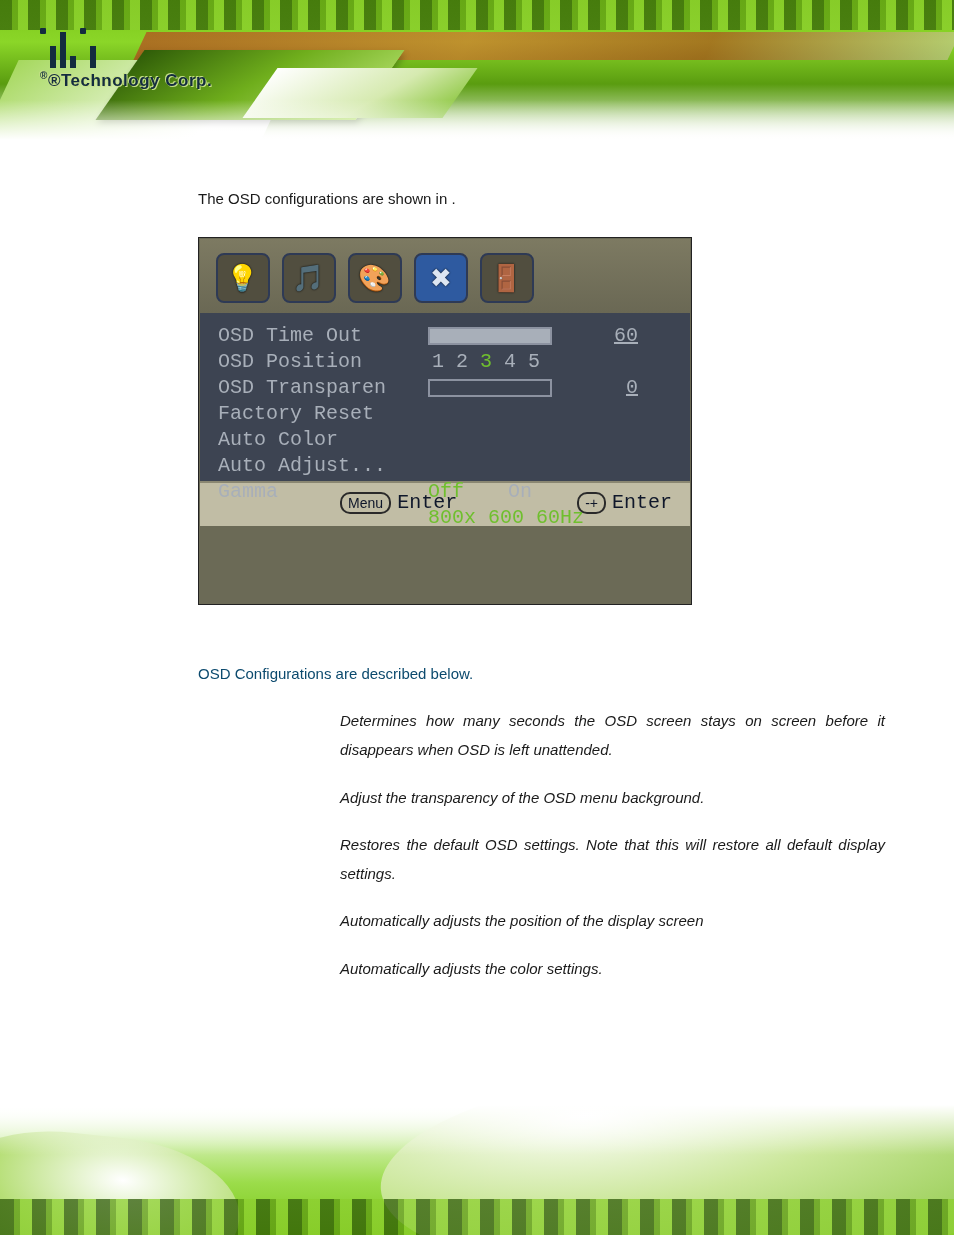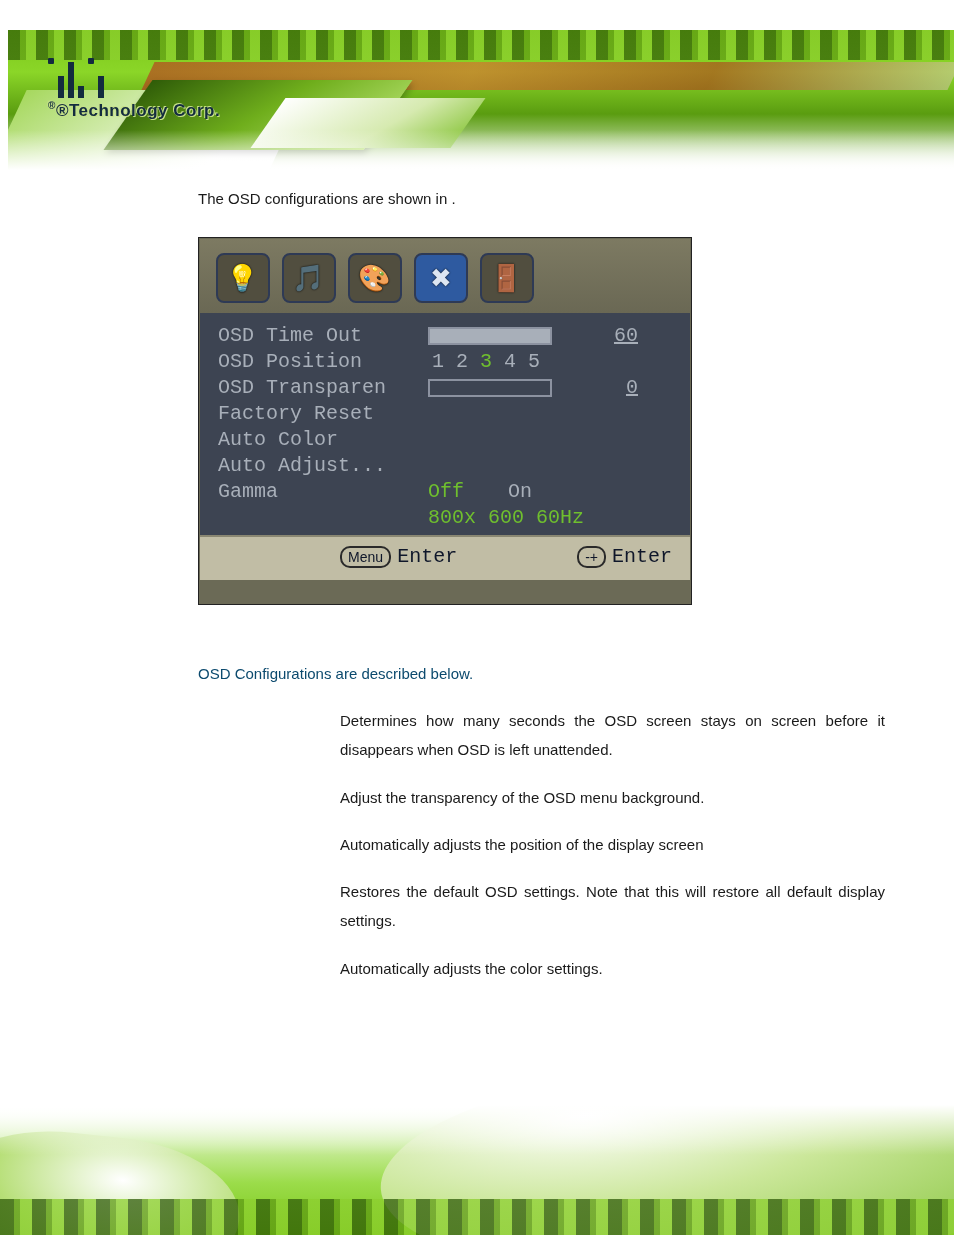--- a/index.html
+++ b/index.html
@@ -10,26 +10,25 @@
     width: 954px;
     height: 1235px;
     position: relative;
     overflow: hidden;
   }
 
   
   .top-banner {
     position: absolute;
     top: 0;
-    left: 8px;
+    left: 0;
     right: 0;
     height: 140px;
     background: linear-gradient(to bottom, #7bc618 0%, #8bd628 30%, #5a9c10 60%, #ffffff 100%);
     overflow: hidden;
-    margin-top: 30px;
   }
   .top-banner::before {
     content: "";
     position: absolute;
     top: 0; left: 0; right: 0; height: 30px;
     background: repeating-linear-gradient(90deg, #2f5c08 0 12px, #5e9b14 12px 18px, #8ccf2f 18px 28px);
     opacity: 0.7;
   }
   .top-banner .red-strip {
     position: absolute;
@@ -163,21 +162,21 @@
   .osd-tabs .ico.tools { color: #bcc6d6; }
   .osd-tabs .ico.exit { color: #4a8a6f; }
 
   .osd-body {
     padding: 10px 18px 6px 18px;
     background: #3d4452;
     font-family: "Courier New", monospace;
     font-size: 20px;
     color: #a8afb9;
     line-height: 1.3;
-    height: 222px;
+    height: 168px;
     box-sizing: border-box;
   }
   .osd-row { display: flex; align-items: center; white-space: pre; }
   .osd-row .label { flex: 0 0 210px; }
   .osd-row .mid { flex: 0 0 150px; display: flex; align-items: center; gap: 4px; }
   .osd-row .val { flex: 0 0 60px; text-align: right; color: #a8afb9; text-decoration: underline; }
   .osd-row .highlight { color: #6fbf2e; }
   .osd-slider {
     width: 120px; height: 14px;
     border: 2px solid #8c92a0;
@@ -226,20 +225,21 @@
   .desc-list {
     margin-top: 24px;
     margin-left: 142px;
     font-size: 15px;
     color: #1a1a1a;
   }
   .desc-list p {
     margin: 0 0 18px 0;
     line-height: 1.95;
     text-align: justify;
+    font-style: italic;
   }
 
   
   .bottom-banner {
     position: absolute;
     bottom: 0;
     left: 0;
     right: 0;
     height: 130px;
     background: linear-gradient(to top, #7bc618 0%, #9bdc4a 40%, #ffffff 100%);
@@ -370,22 +370,22 @@
         <span>Enter</span>
       </div>
     </div>
   </div>
 
   <div class="subtext">OSD Configurations are described below.</div>
 
   <div class="desc-list">
     <p>Determines how many seconds the OSD screen stays on screen before it disappears when OSD is left unattended.</p>
     <p>Adjust the transparency of the OSD menu background.</p>
+    <p>Restores the default OSD settings. Note that this will restore all default display settings.</p>
     <p>Automatically adjusts the position of the display screen</p>
-    <p>Restores the default OSD settings. Note that this will restore all default display settings.</p>
     <p>Automatically adjusts the color settings.</p>
   </div>
 
 </div>
 
 <div class="bottom-banner">
   <div class="curve2"></div>
   <div class="curve1"></div>
   <div class="fade-top"></div>
 </div>

